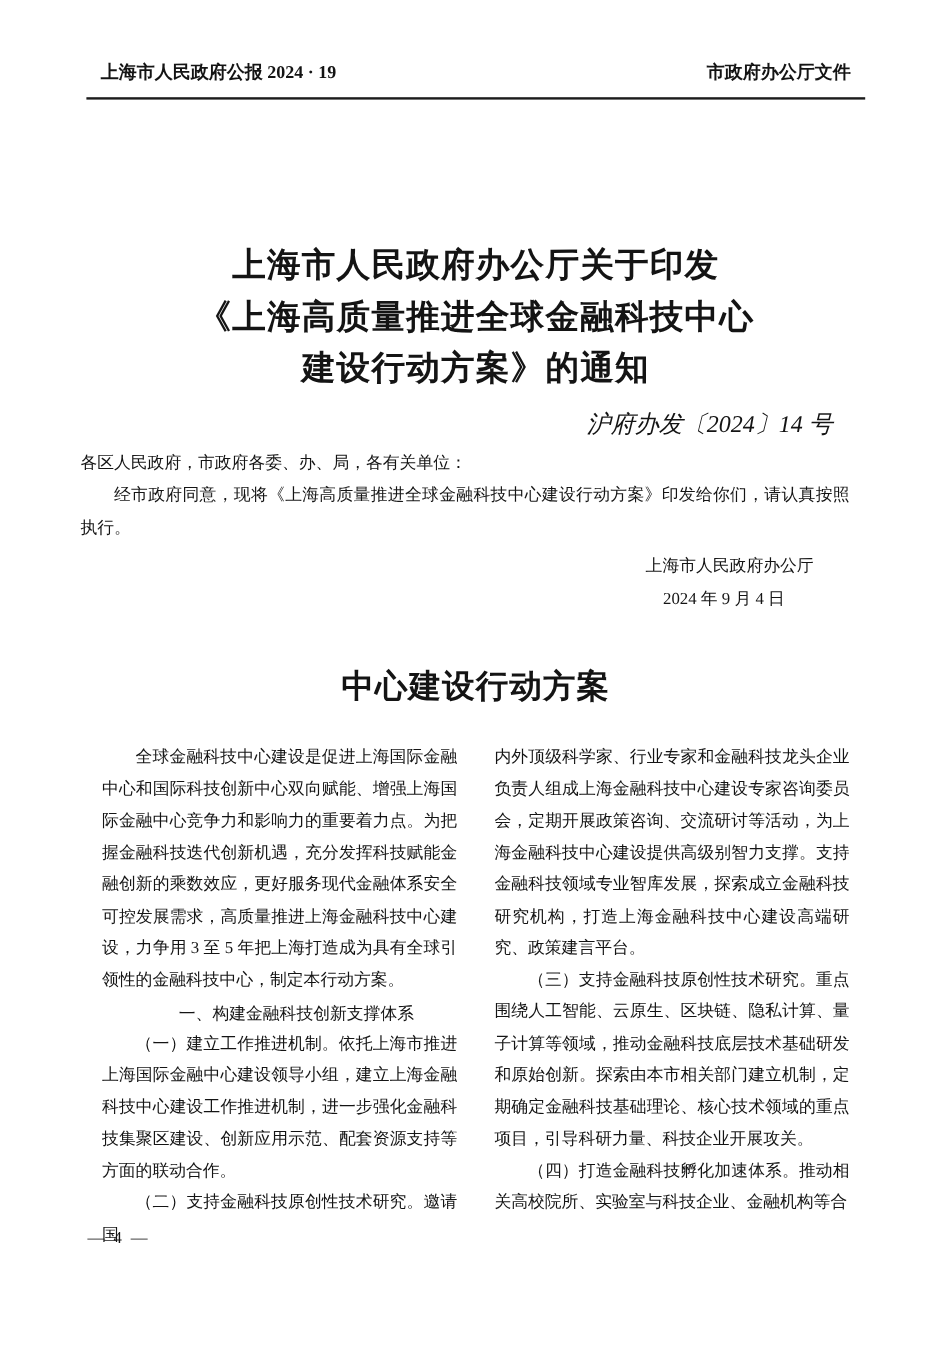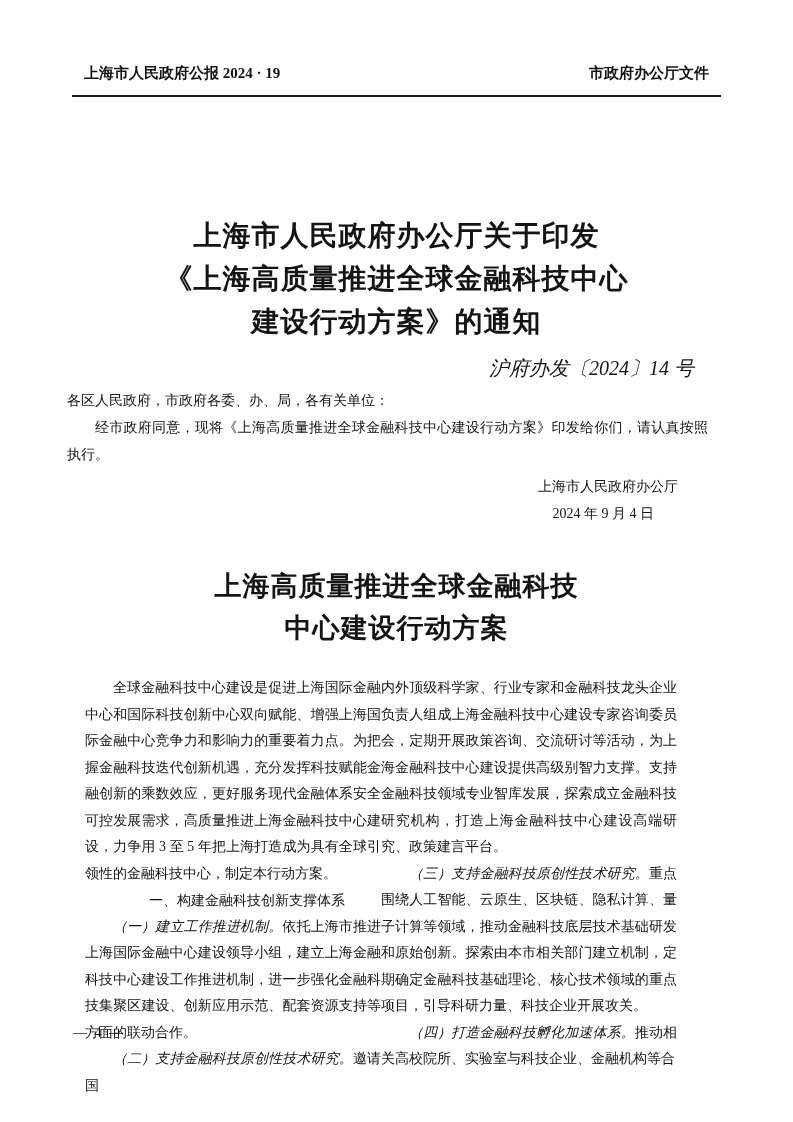--- a/index.html
+++ b/index.html
@@ -3,21 +3,21 @@
 <meta charset="utf-8">
 <style>
   * { margin:0; padding:0; box-sizing:border-box; }
   html,body { background:#ffffff; }
   .page {
     width:793px; height:1122px; position:relative; overflow:hidden;
     background:#ffffff; color:#141414;
     font-family:"Liberation Serif","DejaVu Serif",serif;
   }
   .header {
-    margin:12px 72px; padding:51px 12px 0 12px;
+    margin:0 72px; padding:51px 12px 0 12px;
     display:flex; justify-content:space-between; align-items:baseline;
     font-size:15px; font-weight:bold; line-height:20px;font-family:Liberation Serif, serif;
   }
   .rule { margin:10px 72px 0 72px; border-bottom:2px solid #1c1c1c; }
 
   .notice-title {
     margin-top:117px; text-align:center;
     font-size:28px; font-weight:bold; line-height:43px; letter-spacing:1px;
   }
   .doc-number {
@@ -26,29 +26,29 @@
   }
   .notice-body { margin:8px 85px 0 67px; font-size:14px; line-height:27px; }
   .notice-para { text-indent:28px; text-align:justify; }
   .signature   { text-align:right; padding-right:30px; margin-top:5px; }
   .sign-date   { text-align:right; padding-right:54px; }
 
   .plan-title {
     margin-top:38px; text-align:center;
     font-size:27px; font-weight:bold; line-height:42px; letter-spacing:1px;
   }
-  .columns { margin:26px 85px 0 85px; display:flex; }
+  .columns { margin:26px 85px 0 85px; display:flex; gap:31px; }
   .col { width:296px; font-size:14px; line-height:26.5px; }
   .col p { text-align:justify; }
   .col p.indent { text-indent:28px; }
   .col p.heading {
     font-weight:normal; text-align:center;
     font-family:"Liberation Sans","DejaVu Sans",sans-serif;
   }
-  .lead { font-style:italic; }
+  .lead { }
 
   .page-number {
     position:absolute; left:73px; top:1021px;
     font-size:14px; line-height:24px; letter-spacing:2px;
   }
 </style>
 </head>
 <body>
 
 <div class="page">
@@ -68,21 +68,20 @@
   <div class="doc-number">沪府办发〔2024〕14 号</div>
 
   <div class="notice-body">
     <div class="salutation">各区人民政府，市政府各委、办、局，各有关单位：</div>
     <p class="notice-para">经市政府同意，现将《上海高质量推进全球金融科技中心建设行动方案》印发给你们，请认真按照执行。</p>
     <div class="signature">上海市人民政府办公厅</div>
     <div class="sign-date">2024 年 9 月 4 日</div>
   </div>
 
   <div class="plan-title">
-    <div>上海高质量推进全球金融科技</div>
     <div>中心建设行动方案</div>
   </div>
 
   <div class="columns">
     <div class="col">
         <p class="indent">全球金融科技中心建设是促进上海国际金融中心和国际科技创新中心双向赋能、增强上海国际金融中心竞争力和影响力的重要着力点。为把握金融科技迭代创新机遇，充分发挥科技赋能金融创新的乘数效应，更好服务现代金融体系安全可控发展需求，高质量推进上海金融科技中心建设，力争用 3 至 5 年把上海打造成为具有全球引领性的金融科技中心，制定本行动方案。</p>
         <p class="heading indent">一、构建金融科技创新支撑体系</p>
         <p class="indent"><span class="lead">（一）建立工作推进机制。</span>依托上海市推进上海国际金融中心建设领导小组，建立上海金融科技中心建设工作推进机制，进一步强化金融科技集聚区建设、创新应用示范、配套资源支持等方面的联动合作。</p>
         <p class="indent"><span class="lead">（二）支持金融科技原创性技术研究。</span>邀请国</p>
       </div>

